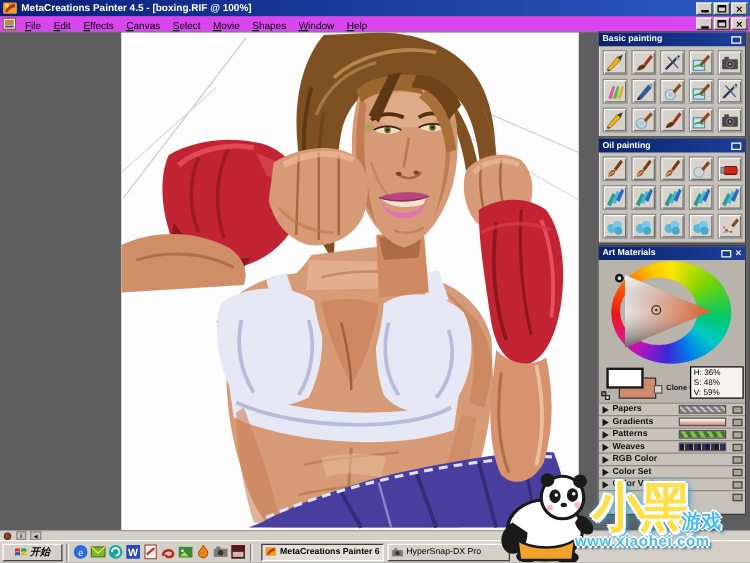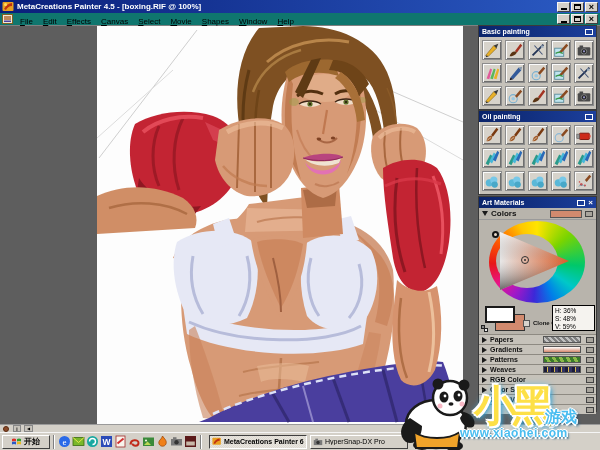--- a/index.html
+++ b/index.html
@@ -10,21 +10,21 @@
   #titlebar { position:absolute; left:0; top:0; width:600px; height:13px;
     background:linear-gradient(90deg,#0a1f7a,#2b5bc4); display:flex; align-items:center; padding:0 2px; }
   #titlebar .title { color:#fff; font-size:8px; font-weight:bold; margin-left:3px; white-space:nowrap; }
   .winbtns { margin-left:auto; display:flex; gap:1px; }
   .winbtn { width:13px; height:10px; background:#d4d0c8; border:1px solid; border-color:#f5f5f5 #404040 #404040 #f5f5f5;
     display:flex; align-items:center; justify-content:center; font-size:8px; line-height:8px; color:#000; }
   .glyph-min { width:6px; height:2px; background:#000; margin-top:5px; }
   .glyph-restore { width:7px; height:6px; border:1px solid #000; border-top-width:2px; }
   .glyph-close::before { content:"×"; font-weight:bold; font-size:9px; line-height:8px; }
 
-  #menubar { position:absolute; left:0; top:13px; width:600px; height:13px; background:#0f766e;
+  #menubar { position:absolute; left:0; top:13px; width:600px; height:13px; background:#d946ef;
     border-bottom:1px solid #808080; display:flex; align-items:center; padding:0 2px; }
   .menu-item { display:inline-block; font-size:8px; color:#000; padding:0 5px; }
   .menu-item::first-letter { text-decoration:underline; }
   #doc-icon { width:11px; height:10px; margin-right:2px; }
 
   #workspace { position:absolute; left:0; top:26px; width:600px; height:398px; background:#5e5e5e; }
   #canvas { position:absolute; left:97px; top:26px; width:366px; height:398px; background:#fdfdfd; }
   #canvas svg { display:block; width:100%; height:100%; }
 
   #docbar { position:absolute; left:0; top:424px; width:600px; height:8px; background:#d4d0c8;
@@ -88,21 +88,21 @@
   .sw-gradient { background:linear-gradient(180deg,#ffffff,#d4876b); }
   .sw-pattern { background:repeating-linear-gradient(60deg,#3a7a2a 0 3px,#8ab84a 3px 6px); }
   .sw-weave { background:repeating-linear-gradient(90deg,#1a1a3a 0 3px,#d8b84a 3px 4px,#303060 4px 7px); }
   .sec-icon { position:absolute; right:2px; top:2px; width:8px; height:6px; border:1px solid #444; background:#a8a49c; }
 
   
   #taskbar { position:absolute; left:0; top:432px; width:600px; height:18px; background:#d4d0c8;
     border-top:1px solid #f5f5f5; z-index:10; display:flex; align-items:center; }
   #start-btn { margin-left:2px; width:48px; height:14px; background:#d4d0c8; border:1px solid;
     border-color:#fff #404040 #404040 #fff; display:flex; align-items:center; justify-content:center; gap:2px;
-    font-size:8px; font-weight:bold; }
+    font-size:8px; font-weight:bold;font-style:italic; }
   .tb-sep { width:1px; height:14px; border-left:1px solid #808080; border-right:1px solid #fff; margin:0 3px; }
   #quicklaunch { display:flex; align-items:center; gap:1px; }
   .ql { width:13px; height:13px; }
   .ql svg { width:13px; height:13px; display:block; }
   #tasks { display:flex; gap:3px; margin-left:4px; }
   .taskbtn { width:98px; height:14px; background:#d4d0c8; border:1px solid; border-color:#fff #404040 #404040 #fff;
     display:flex; align-items:center; padding:0 2px; gap:2px; }
   .taskbtn.active { border-color:#404040 #fff #fff #404040;
     background:repeating-conic-gradient(#e8e5df 0 25%,#dedad2 0 50%) 0 0/2px 2px; font-weight:bold; }
   .tb-label { font-size:7px; white-space:nowrap; overflow:hidden; }
@@ -517,26 +517,20 @@
       </div>
     </div>
 </div>
 
 <div class="panel" style="top:196px; height:216px;">
   <div class="panel-title">
     <span>Art Materials</span>
     <span class="pt-box" style="margin-left:auto;"></span>
     <span class="pt-close">×</span>
   </div>
-  <div id="colors-hdr">
-    <span class="tri-down"></span>
-    <span class="lbl">Colors</span>
-    <span id="cur-swatch" title="#d28a6e" style="background: rgb(210, 138, 110);"></span>
-    <span class="mini-icon"></span>
-  </div>
   <div id="wheel-zone">
     <div id="hue-ring"></div>
     <div id="hue-hole"></div>
     <div id="hue-marker"></div>
     <svg id="sv-tri" width="72" height="60" viewBox="0 0 72 60">
       <defs>
         <linearGradient id="triH" x1="0" y1="0" x2="1" y2="0">
           <stop offset="0" stop-color="#e8e8e8"></stop>
             <stop offset="1" stop-color="#d85c28"></stop>
         </linearGradient>

